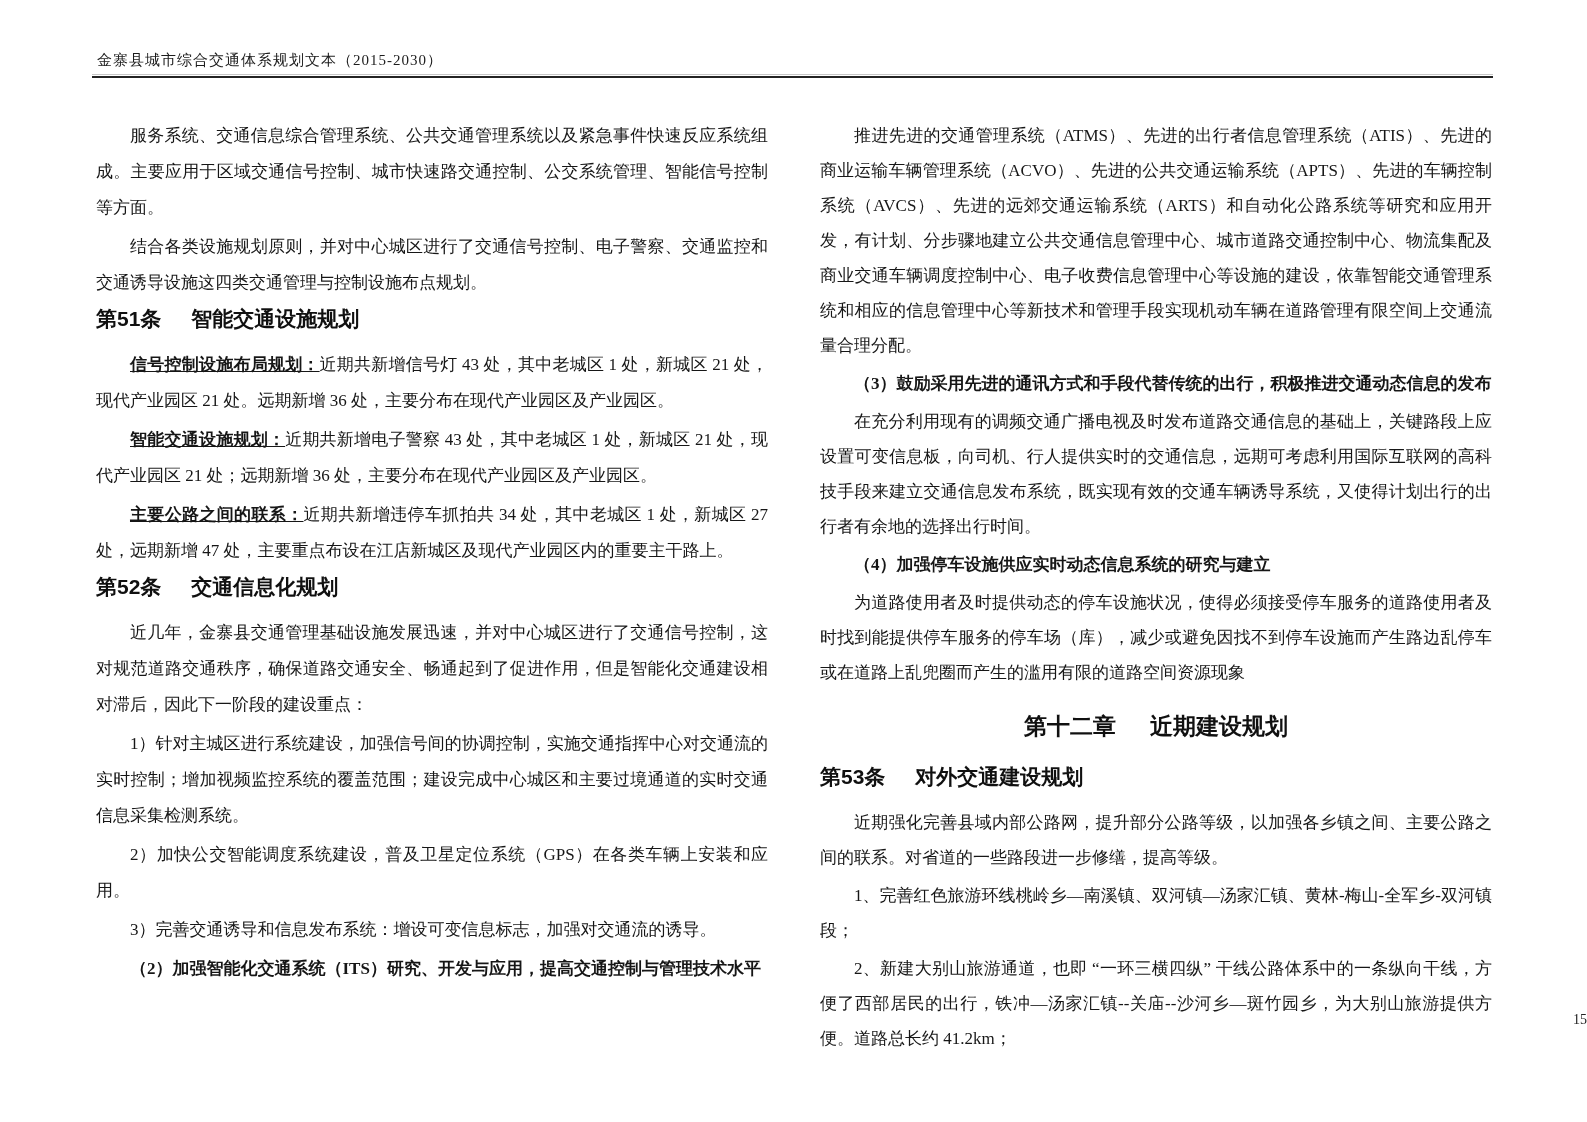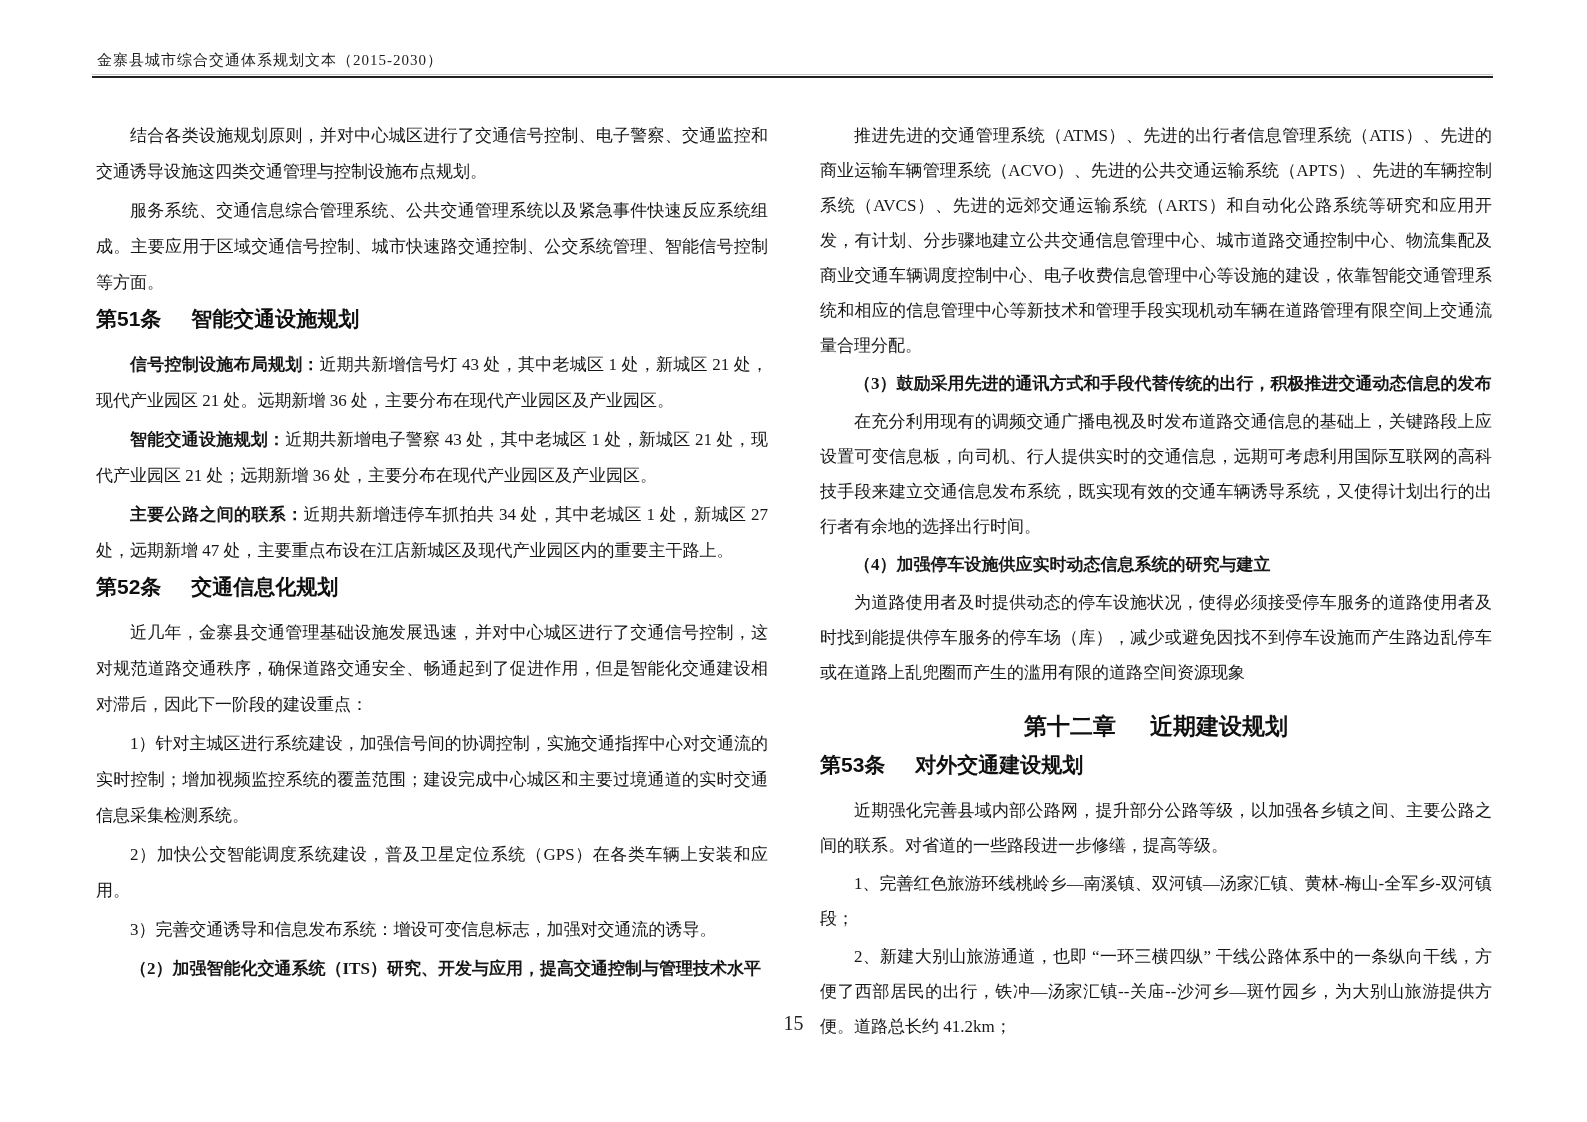--- a/index.html
+++ b/index.html
@@ -55,21 +55,21 @@
     font-size: 17px;
     line-height: 36px;
     text-align: justify;
     color: #161616;
   }
   .col-right { line-height: 35px; }
   .col p {
     margin: 0 0 3px 0;
     text-indent: 2em;
   }
-  .lead { font-weight: bold; }
+  .lead { font-weight: bold; text-decoration: underline; }
   .sub-heading {
     font-weight: bold;
     text-indent: 1.9em;
     margin: 5px 0 5px 0;
   }
   .article-heading {
     font-family: "Liberation Sans", "DejaVu Sans", sans-serif;
     font-weight: bold;
     font-size: 21px;
     line-height: 30px;
@@ -77,49 +77,49 @@
     text-indent: 0;
     color: #101010;
   }
   .article-heading .art-num { margin-right: 30px; }
   .chapter-heading {
     font-family: "Liberation Sans", "DejaVu Sans", sans-serif;
     font-weight: bold;
     font-size: 23px;
     line-height: 32px;
     text-align: center;
-    margin: 20px 0 8px 0;
+    margin: 20px 0 20px 0;
     text-indent: 0;
     color: #101010;
   }
   .chapter-heading .art-num { margin-right: 34px; }
   
   .footer-page-number {
     position: absolute;
     left: 0;
     top: 1012px;
     width: 1587px;
-    text-align: center;
-    font-size: 20px;
+    text-align: right;
+    font-size: 14px;
     color: #222222;
   }
 </style>
 </head>
 <body>
 
 <div class="page">
 
   <div class="header-title">金寨县城市综合交通体系规划文本（2015-2030）</div>
   <div class="header-rule"></div>
 
   <div class="columns">
 
     <div class="col col-left">
+      <p>服务系统、交通信息综合管理系统、公共交通管理系统以及紧急事件快速反应系统组成。主要应用于区域交通信号控制、城市快速路交通控制、公交系统管理、智能信号控制等方面。</p>
       <p>结合各类设施规划原则，并对中心城区进行了交通信号控制、电子警察、交通监控和交通诱导设施这四类交通管理与控制设施布点规划。</p>
-      <p>服务系统、交通信息综合管理系统、公共交通管理系统以及紧急事件快速反应系统组成。主要应用于区域交通信号控制、城市快速路交通控制、公交系统管理、智能信号控制等方面。</p>
 
       <div class="article-heading">
         <span class="art-num">第51条</span><span>智能交通设施规划</span>
       </div>
 
       <p>
         <span class="lead">信号控制设施布局规划：</span><span>近期共新增信号灯 43 处，其中老城区 1 处，新城区 21 处，现代产业园区 21 处。远期新增 36 处，主要分布在现代产业园区及产业园区。</span>
       </p>
       <p>
         <span class="lead">智能交通设施规划：</span><span>近期共新增电子警察 43 处，其中老城区 1 处，新城区 21 处，现代产业园区 21 处；远期新增 36 处，主要分布在现代产业园区及产业园区。</span>

